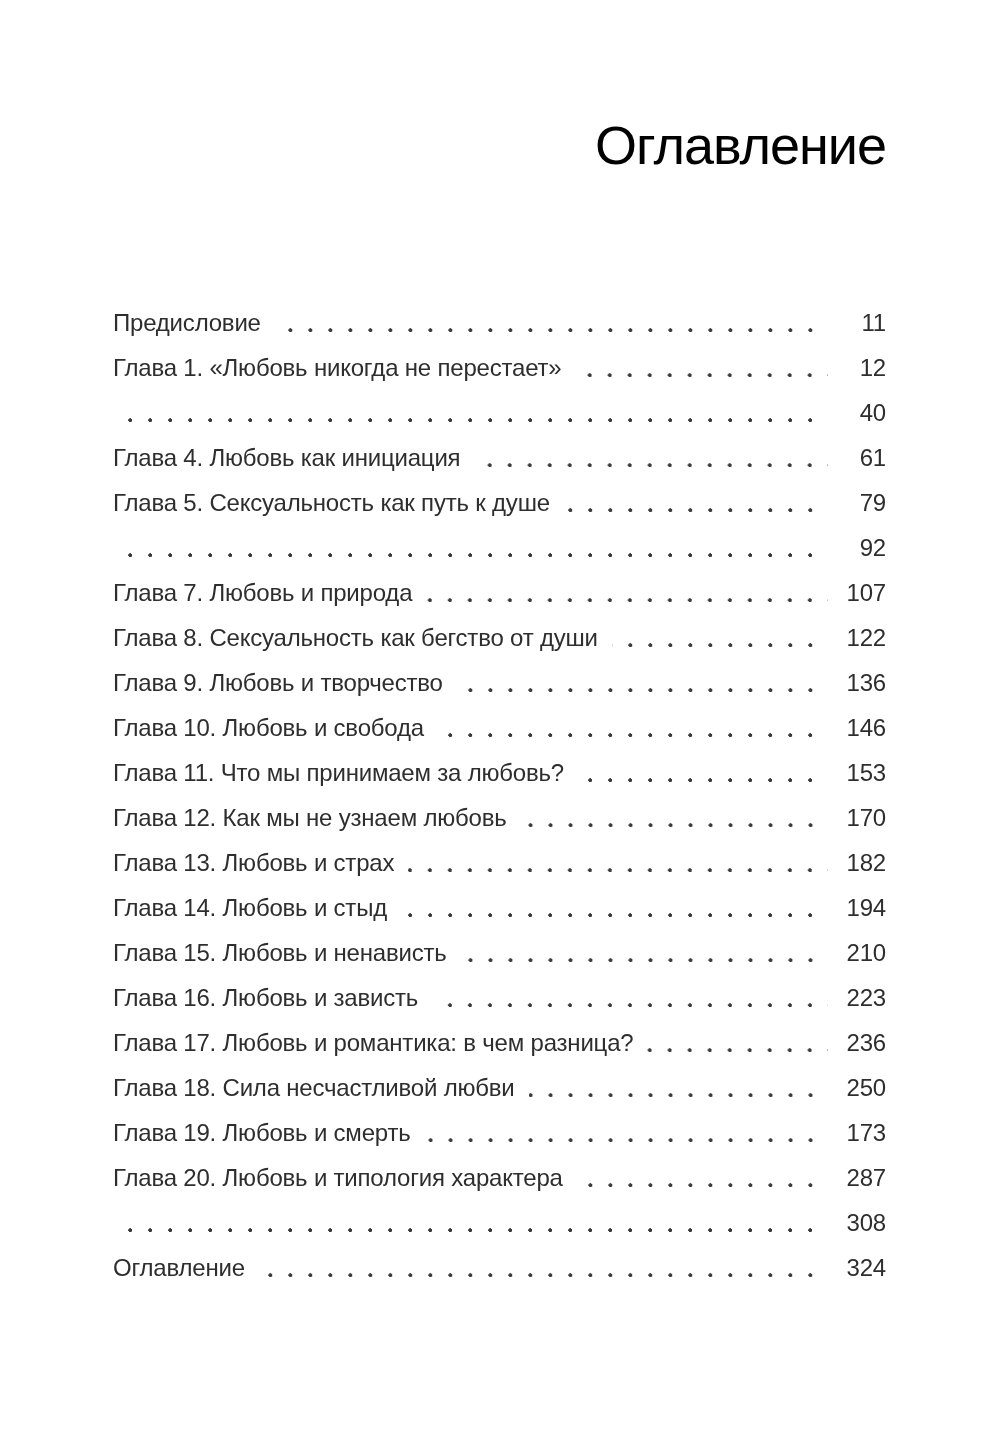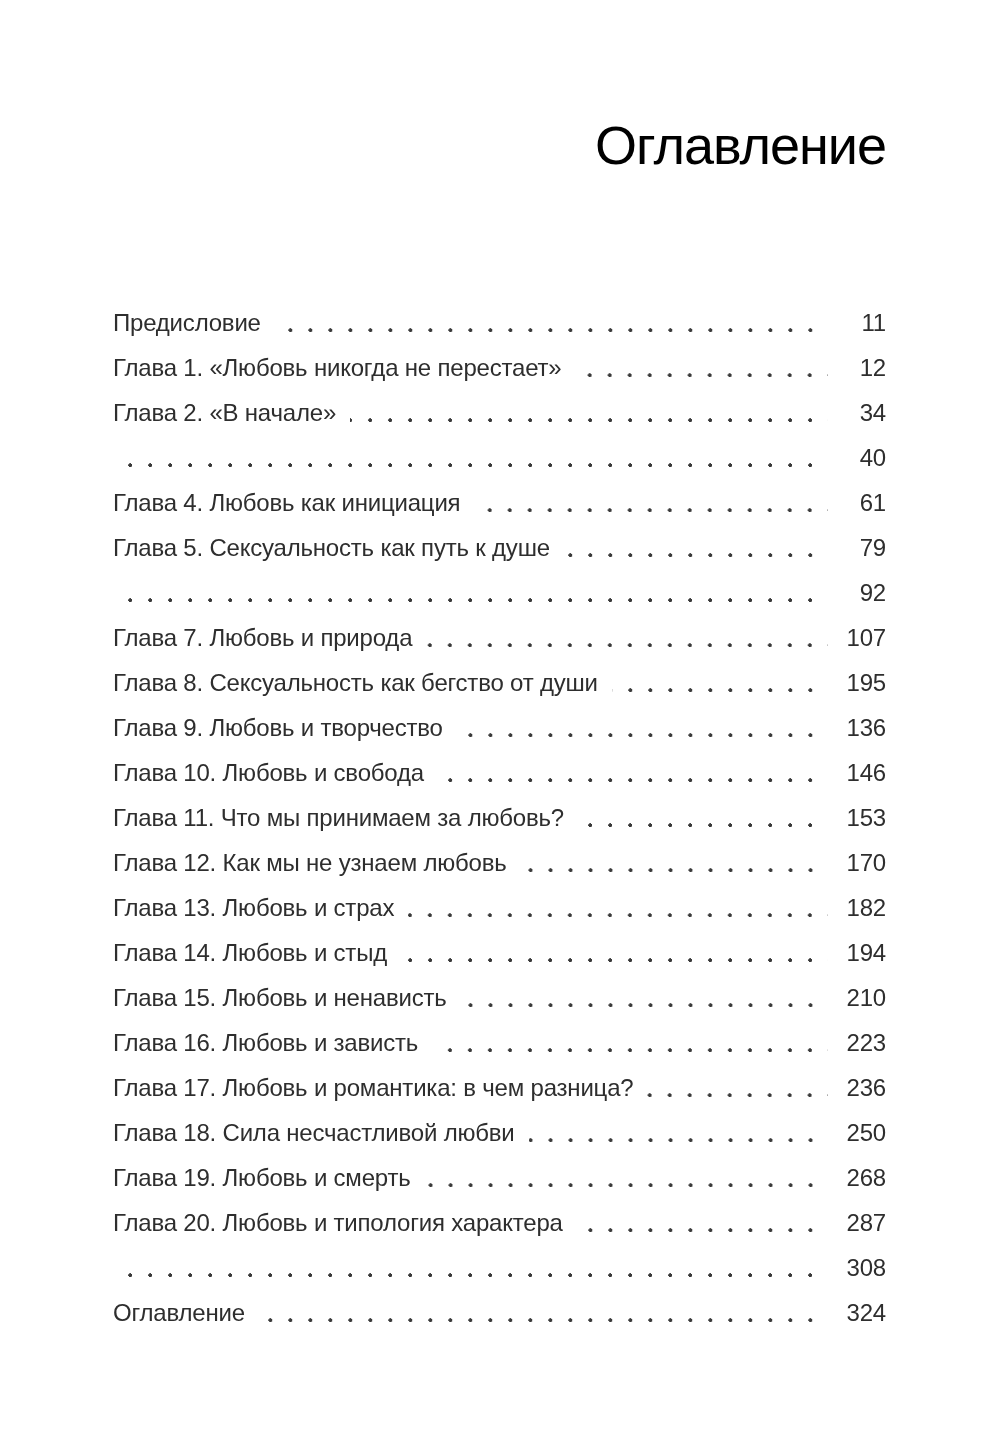--- a/index.html
+++ b/index.html
@@ -77,25 +77,20 @@
       <span class="dot-leader"></span>
       <span class="toc-entry-page">11</span>
     </li>
 
     <li class="toc-entry">
       <span class="toc-entry-label">Глава 1. «Любовь никогда не перестает»</span>
       <span class="dot-leader"></span>
       <span class="toc-entry-page">12</span>
     </li>
 
-    <li class="toc-entry">
-      <span class="toc-entry-label">Глава 2. «В начале»</span>
-      <span class="dot-leader"></span>
-      <span class="toc-entry-page">34</span>
-    </li>
 
     <li class="toc-entry">
       <span class="dot-leader"></span>
       <span class="toc-entry-page">40</span>
     </li>
 
     <li class="toc-entry">
       <span class="toc-entry-label">Глава 4. Любовь как инициация</span>
       <span class="dot-leader"></span>
       <span class="toc-entry-page">61</span>
@@ -114,21 +109,21 @@
 
     <li class="toc-entry">
       <span class="toc-entry-label">Глава 7. Любовь и природа</span>
       <span class="dot-leader"></span>
       <span class="toc-entry-page">107</span>
     </li>
 
     <li class="toc-entry">
       <span class="toc-entry-label">Глава 8. Сексуальность как бегство от души</span>
       <span class="dot-leader"></span>
-      <span class="toc-entry-page">195</span>
+      <span class="toc-entry-page">122</span>
     </li>
 
     <li class="toc-entry">
       <span class="toc-entry-label">Глава 9. Любовь и творчество</span>
       <span class="dot-leader"></span>
       <span class="toc-entry-page">136</span>
     </li>
 
     <li class="toc-entry">
       <span class="toc-entry-label">Глава 10. Любовь и свобода</span>
@@ -180,21 +175,21 @@
 
     <li class="toc-entry">
       <span class="toc-entry-label">Глава 18. Сила несчастливой любви</span>
       <span class="dot-leader"></span>
       <span class="toc-entry-page">250</span>
     </li>
 
     <li class="toc-entry">
       <span class="toc-entry-label">Глава 19. Любовь и смерть</span>
       <span class="dot-leader"></span>
-      <span class="toc-entry-page">268</span>
+      <span class="toc-entry-page">173</span>
     </li>
 
     <li class="toc-entry">
       <span class="toc-entry-label">Глава 20. Любовь и типология характера</span>
       <span class="dot-leader"></span>
       <span class="toc-entry-page">287</span>
     </li>
 
     <li class="toc-entry">
       <span class="dot-leader"></span>

